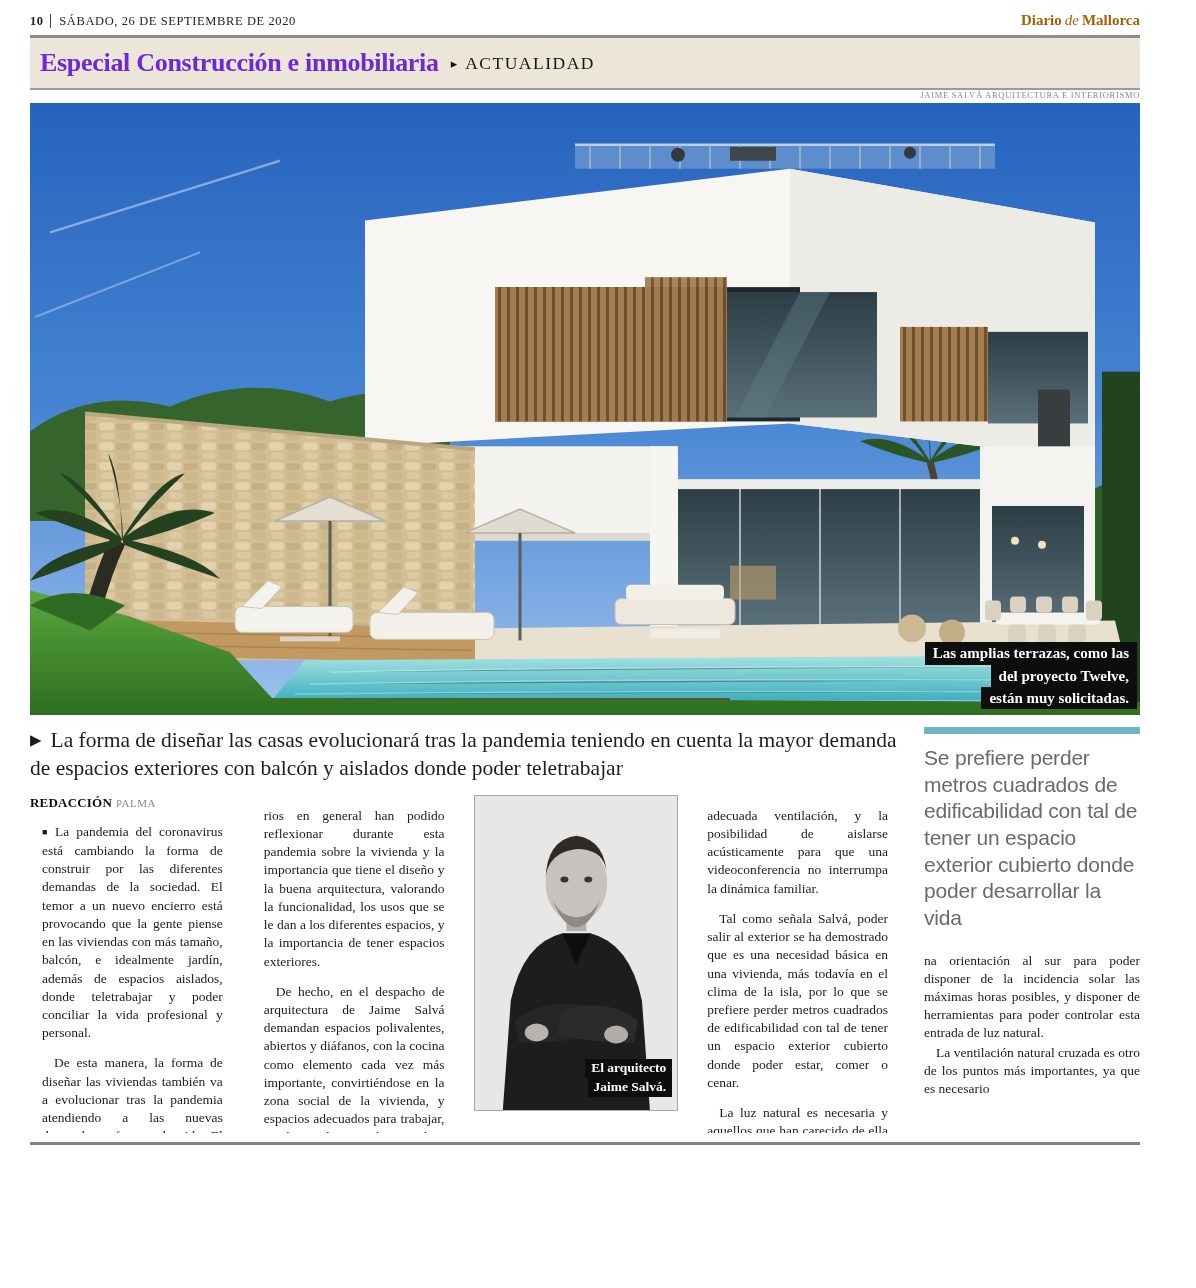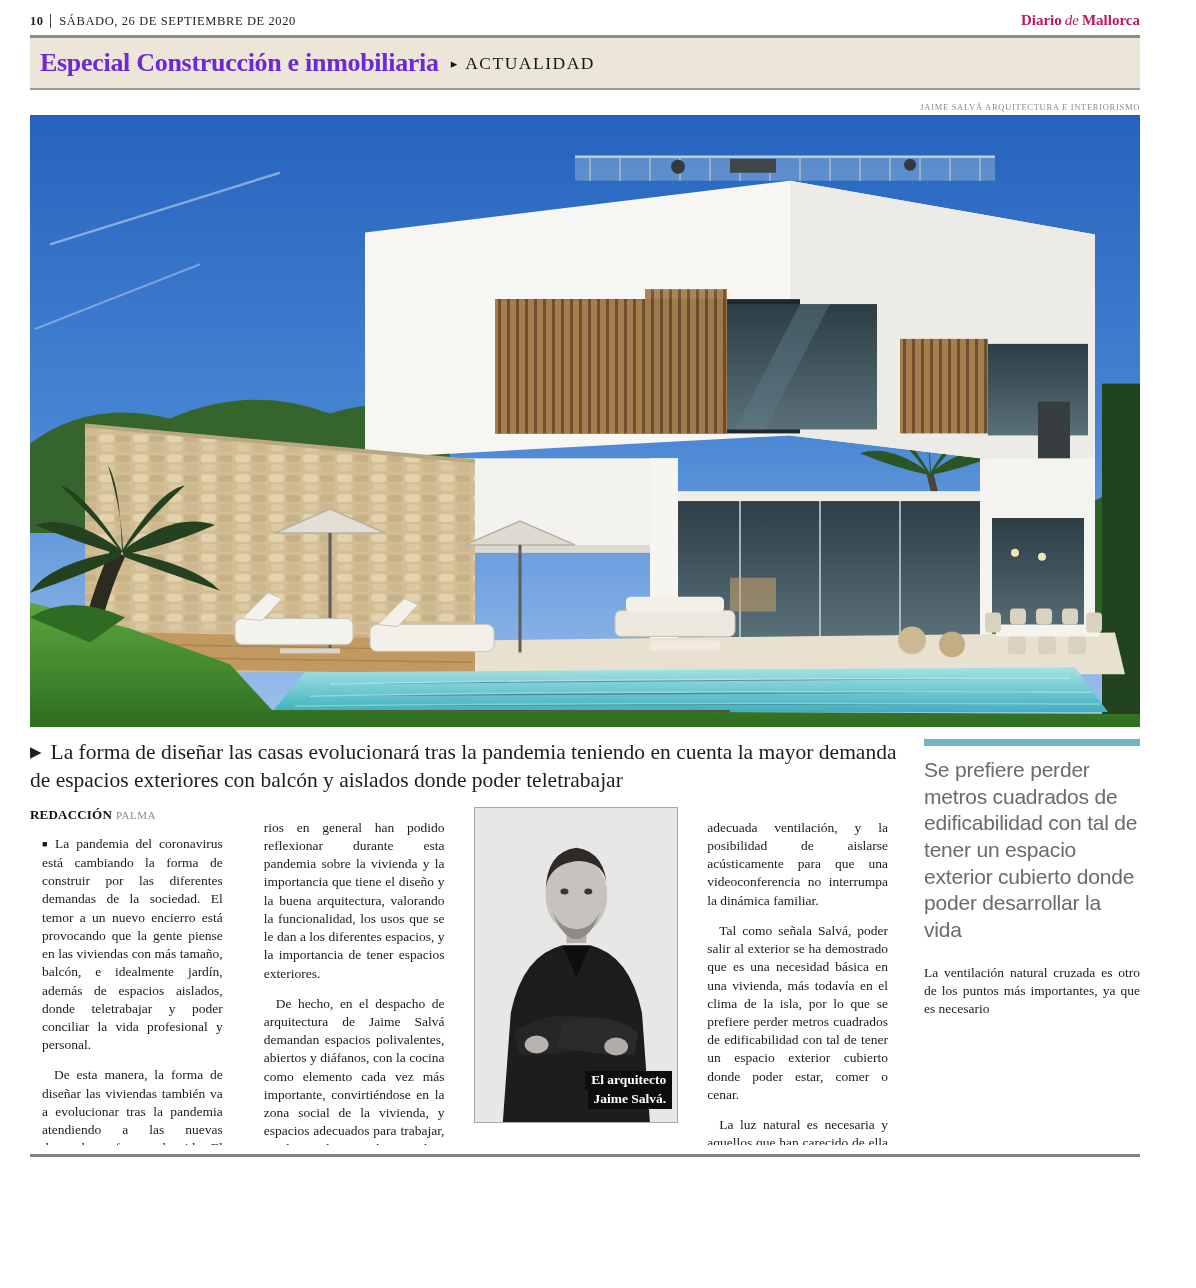--- a/index.html
+++ b/index.html
@@ -4,32 +4,32 @@
 <style>
   html,body{margin:0;padding:0;background:#ffffff;}
   body{width:1196px;height:1288px;overflow:hidden;font-family:"Liberation Serif",serif;color:#1c1c1c;-webkit-font-smoothing:antialiased;}
   .sheet{box-sizing:border-box;width:1196px;height:1288px;padding:12px 56px 0 30px;position:relative;}
 
   
   .topbar{display:flex;justify-content:space-between;align-items:baseline;height:20px;}
   .folio{font-size:12.5px;letter-spacing:.4px;color:#222;}
   .folio .pagenum{font-weight:bold;padding-right:7px;}
   .folio .date{border-left:1.5px solid #444;padding-left:8px;font-variant:small-caps;letter-spacing:.6px;}
-  .masthead{font-size:15px;font-weight:bold;color:#be185d;}
+  .masthead{font-size:15px;font-weight:bold;color:#a16207;}
   .masthead .de{font-style:italic;font-weight:normal;padding:0 3px;}
   .rule-top{height:3px;background:#8c8c8c;margin-top:3px;}
 
   
   .band{background:#ebe6d8;border-bottom:2px solid #9a9a9a;height:50px;display:flex;align-items:center;padding:0 0 0 10px;}
   .band .sec-title{color:#6d28d9;font-weight:bold;font-size:26px;letter-spacing:-.3px;font-family:Liberation Serif, serif;}
   .band .sec-arrow{color:#111;font-size:13px;margin:2px 8px 0 12px;}
   .band .sec-cat{font-size:17.5px;letter-spacing:1.5px;color:#161616;}
 
   
-  .credit{text-align:right;font-size:8.5px;letter-spacing:.7px;color:#8a8a8a;margin:12px 0 2px 0;height:11px;}
+  .credit{text-align:right;font-size:8.5px;letter-spacing:.7px;color:#8a8a8a;margin:0 0 2px 0;height:11px;}
 
   
   .hero{position:relative;width:1110px;height:612px;margin:0;overflow:hidden;background:#4f8fd8;}
   .hero svg{display:block;width:100%;height:100%;}
   .hero-caption{position:absolute;right:3px;bottom:6px;display:flex;flex-direction:column;align-items:flex-end;}
   .hero-caption span{display:inline-block;background:#0d0d0d;color:#fff;font-weight:bold;font-size:15px;line-height:1.35;padding:1px 8px;text-align:right;}
 
   
   .headline{margin:14px 0 0 0;font-size:48px;line-height:1.12;font-weight:bold;color:#131313;letter-spacing:-.8px;font-family:"Liberation Serif",serif;}
   .row{display:flex;gap:24px;margin-top:12px;}
@@ -257,20 +257,25 @@
           <path d="M300,572 Q560,566 1040,566"></path>
             <path d="M280,584 Q600,578 1062,580"></path>
             <path d="M265,594 Q620,590 1070,592"></path>
         </g>
         <polygon points="242,598 700,598 700,607 236,607" fill="#6b3d20" opacity=".85"></polygon>
       </g>
 
       <path d="M0,615 L0,490 L100,516 L200,552 L242,598 L1110,602 L1110,615 Z" fill="url(#grass)"></path>
       <path d="M0,505 Q40,480 95,505 L60,530 Z" fill="#2f6b22"></path>
     </svg>
+    <figcaption class="hero-caption">
+      <span>Las amplias terrazas, como las</span>
+      <span>del proyecto Twelve,</span>
+      <span>están muy solicitadas.</span>
+    </figcaption>
   </figure>
 
 
   <div class="row">
     <div class="main-left">
 
       <div class="standfirst">
         <span class="sf-arrow">▶</span><span>La forma de diseñar las casas evolucionará tras la pandemia teniendo en cuenta la mayor demanda de espacios exteriores con balcón y aislados donde poder teletrabajar</span>
       </div>
 
@@ -319,19 +324,20 @@
           <p>Tal como señala Salvá, poder salir al exterior se ha demostrado que es una necesidad básica en una vivienda, más todavía en el clima de la isla, por lo que se prefiere perder metros cuadrados de edificabilidad con tal de tener un espacio exterior cubierto donde poder estar, comer o cenar.</p>
           <p>La luz natural es necesaria y aquellos que han carecido de ella durante el confinamiento lo saben. Lo ideal es tener una bue-</p>
         </div>
       </div>
     </div>
 
     <aside class="rail">
       <div class="pq-bar"></div>
       <div class="pullquote">Se prefiere perder metros cuadrados de edificabilidad con tal de tener un espacio exterior cubierto donde poder desarrollar la vida</div>
       <div class="rail-text">
+        <p>na orientación al sur para poder disponer de la incidencia solar las máximas horas posibles, y disponer de herramientas para poder controlar esta entrada de luz natural.</p>
         <p>La ventilación natural cruzada es otro de los puntos más importantes, ya que es necesario</p>
       </div>
     </aside>
   </div>
 
   <div class="bottom-rule"></div>
 </div>
 
 </body></html>

